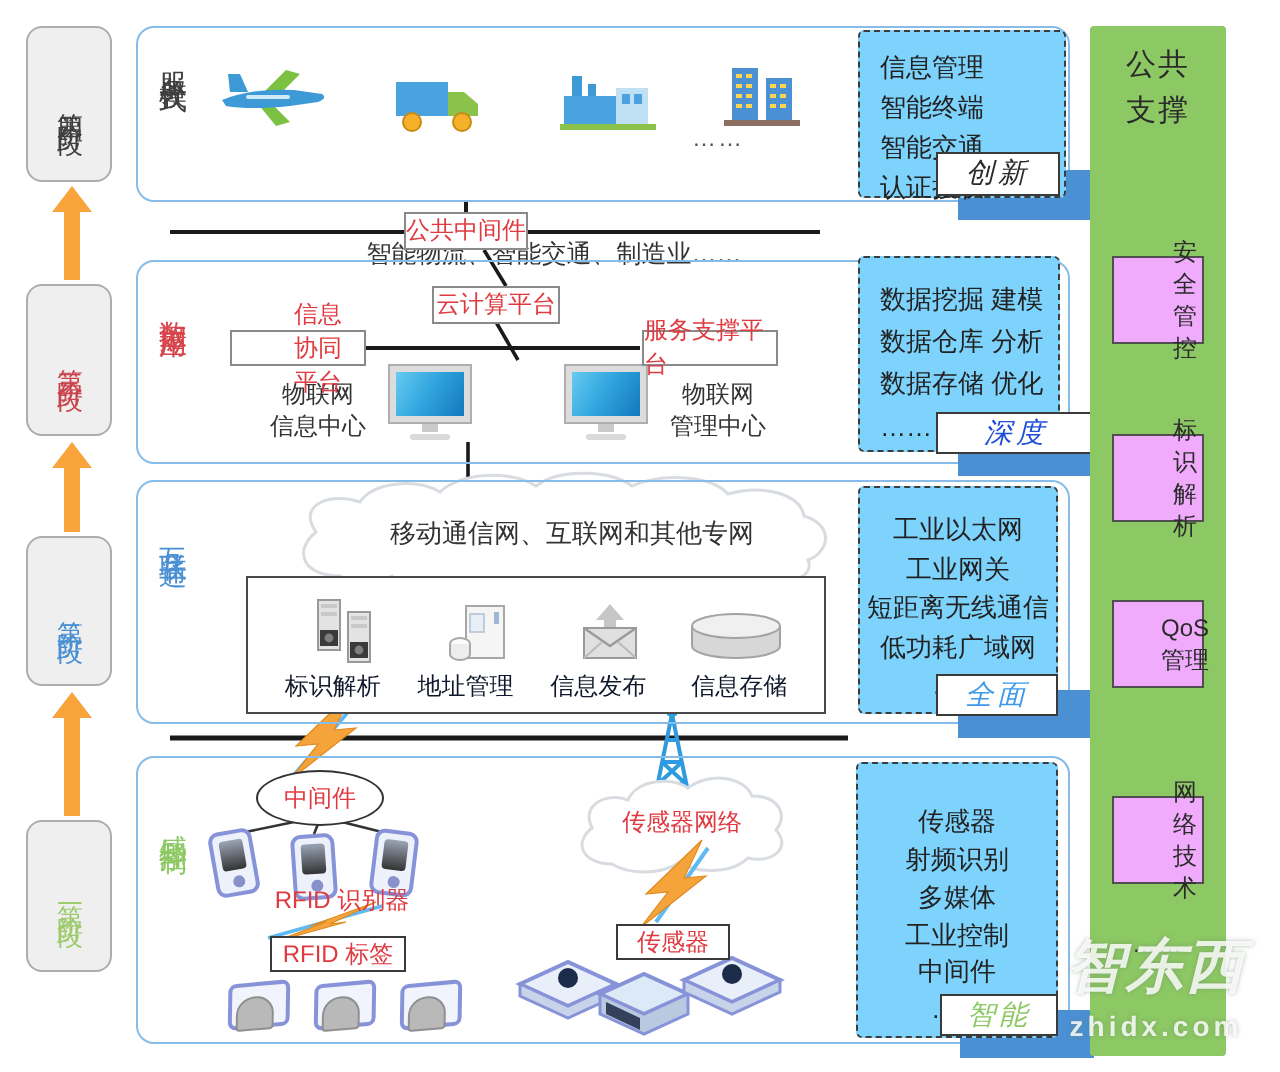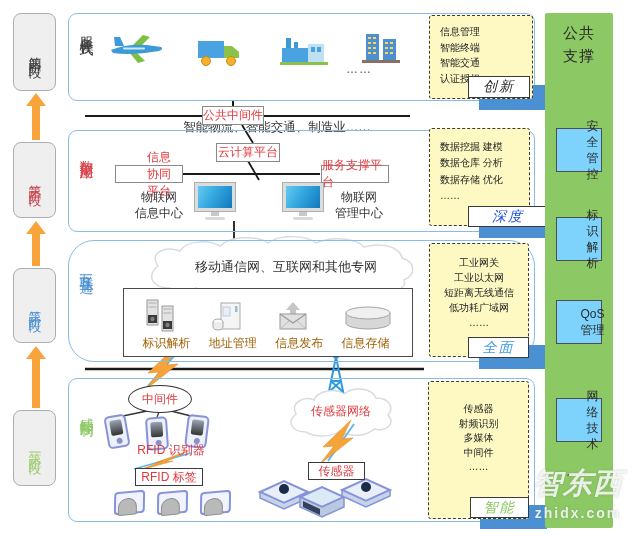--- a/index.html
+++ b/index.html
@@ -27,32 +27,32 @@
   .arrow .shaft { width:8px; flex:1; background:#F8A33B; }
   .a1 { top:93px;  height:47px; }
   .a2 { top:221px; height:45px; }
   .a3 { top:346px; height:62px; }
 
   
   .band { position:absolute; left:68px; width:467px; border:1.6px solid #88BCE8;
           border-radius:9px; z-index:2; }
   .band1 { top:13px;  height:88px;  }
   .band2 { top:130px; height:102px; }
-  .band3 { top:240px; height:122px;border-radius:26px; }
+  .band3 { top:240px; height:122px; }
   .band4 { top:378px; height:144px; }
   .vlabel { position:absolute; writing-mode:vertical-rl; text-orientation:upright;
             font-size:14px; letter-spacing:2px; }
   .band1 .vlabel { left:9px; top:11px; color:#3F3F3F; }
   .band2 .vlabel { left:9px; top:18px; color:#D6454C; }
   .band3 .vlabel { left:9px; top:22px; color:#4A90D2; }
   .band4 .vlabel { left:9px; top:27px; color:#8CC863; }
 
   
   .panel { position:absolute; border:1.6px dashed #3C3C3C; border-radius:3px;
-           background:#fef9c3; font-size:10px; color:#222; }
+           background:#7dd3fc; font-size:13px; color:#222; }
   .pn1 { left:360px; top:1px;  width:104px; height:84px;  padding:8px 4px 0 10px;  line-height:1.55; }
   .pn2 { left:360px; top:-3px; width:101px; height:98px;  padding:10px 4px 0 10px; line-height:1.63; }
   .pn3 { left:360px; top:2px;  width:100px; height:114px; padding:11px 0 0 0; text-align:center; line-height:1.5; }
   .pn4 { left:359px; top:2px;  width:101px; height:138px; padding:20px 0 0 0; text-align:center; line-height:1.45; }
 
   
   .tab { position:absolute; background:#4A90D2; }
   .badge { position:absolute; background:#fff; border:1.6px solid #3A3A3A;
            font-size:14px; text-align:center; letter-spacing:2px;font-style:italic; }
   .t1 { left:410px; top:71px;  width:68px; height:25px; }
@@ -93,22 +93,22 @@
   .monitor .base { width:20px; height:3px; background:#D9D9D9; border-radius:2px; margin:1px auto 0; }
   .mlabel { position:absolute; width:64px; text-align:center; font-size:12px; color:#333; line-height:1.35; }
   .ml1 { left:58px; top:58px; } .ml2 { left:258px; top:58px; }
 
   
   .cloud-label { position:absolute; left:92px; top:17px; width:250px; text-align:center;
                  font-size:13px; color:#333; }
   .facilities { position:absolute; left:54px; top:47px; width:290px; height:69px; background:#fff;
                 border:1.5px solid #4A4A4A; display:flex; align-items:flex-end;
                 justify-content:space-evenly; padding-bottom:4px; }
-  .facility { display:flex; flex-direction:column; align-items:flex-start; gap:2px;
-              font-size:12px; color:#a16207; }
+  .facility { display:flex; flex-direction:column; align-items:flex-end; gap:2px;
+              font-size:12px; color:#0f172a; }
 
   
   .ellipse { position:absolute; left:59px; top:6px; width:64px; height:28px; border:1.4px solid #333;
              border-radius:50%; background:#fff; color:#E0393F; font-size:12px;
              display:flex; align-items:center; justify-content:center; }
   .phone { position:absolute; width:22px; height:33px; border:2px solid #8793D8; border-radius:5px;
            background:#EDF1FB; }
   .phone::before { content:""; position:absolute; left:3px; top:3px; width:12px; height:15px;
                    background:linear-gradient(#9aa4b5,#333); border-radius:2px; }
   .phone::after { content:""; position:absolute; left:7px; bottom:2px; width:6px; height:6px;
@@ -126,21 +126,21 @@
   .tg1 { left:45px; top:112px; } .tg2 { left:88px; top:112px; } .tg3 { left:131px; top:112px; }
   .sensor-net-label { position:absolute; left:222px; top:24px; width:100px; text-align:center;
                       color:#E0393F; font-size:12px; }
   .sensor-box { left:239px; top:83px; width:57px; height:18px; border:1.4px solid #3A3A3A; }
 
   
   .support { position:absolute; left:545px; top:13px; width:68px; height:515px;
              background:#8CC863; border-radius:2px; z-index:2; }
   .support-title { margin-top:9px; text-align:center; font-size:15px; color:#2B2B2B;
                    line-height:1.5; letter-spacing:1px; }
-  .sbox { position:absolute; left:11px; width:46px; height:44px; background:#7dd3fc;
+  .sbox { position:absolute; left:11px; width:46px; height:44px; background:#f0abfc;
           border:1px solid #4F4F4F; display:flex; align-items:center; justify-content:center;
           text-align:center; font-size:12px; color:#2B2B2B; line-height:1.35;padding-left:27px; }
   .sb1 { top:115px; } .sb2 { top:204px; } .sb3 { top:287px; } .sb4 { top:385px; }
   .support-more { position:absolute; top:452px; width:100%; text-align:center; color:#2B2B2B;
                   font-size:12px; letter-spacing:1px; }
 
   .pl { white-space:pre-line; }
 
   
   .watermark { position:absolute; left:516px; top:464px; width:124px; text-align:center; z-index:6;
@@ -379,22 +379,22 @@
         <svg width="52" height="30" viewBox="0 0 52 30">
           <path d="M4,10 v10 a22,6 0 0 0 44,0 v-10" fill="#D7D7D7" stroke="#A3A3A3"></path>
           <ellipse cx="26" cy="10" rx="22" ry="6" fill="#F0F0F0" stroke="#A3A3A3"></ellipse>
         </svg>
         <span>信息存储</span>
       </div>
     </div>
 
     <div class="tab t3"></div>
     <div class="panel pn3">
+      <div>工业以太网</div>
       <div>工业网关</div>
-      <div>工业以太网</div>
       <div>短距离无线通信</div>
       <div>低功耗广域网</div>
       <div>……</div>
     </div>
     <div class="badge b3">全面</div>
   </div>
 
   <div class="band band4">
     <div class="vlabel">感知控制</div>
     <div class="ellipse">中间件</div>
@@ -409,20 +409,21 @@
     <div class="tagx tg3"></div>
 
     <div class="sensor-net-label">传感器网络</div>
     <div class="redbox sensor-box">传感器</div>
 
     <div class="tab t4"></div>
     <div class="panel pn4">
       <div>传感器</div>
       <div>射频识别</div>
       <div>多媒体</div>
+      <div>工业控制</div>
       <div>中间件</div>
       <div>……</div>
     </div>
     <div class="badge b4">智能</div>
   </div>
 
   <div class="support">
     <div class="support-title pl">公共
 支撑</div>
     <div class="sbox sb1 pl">安全

